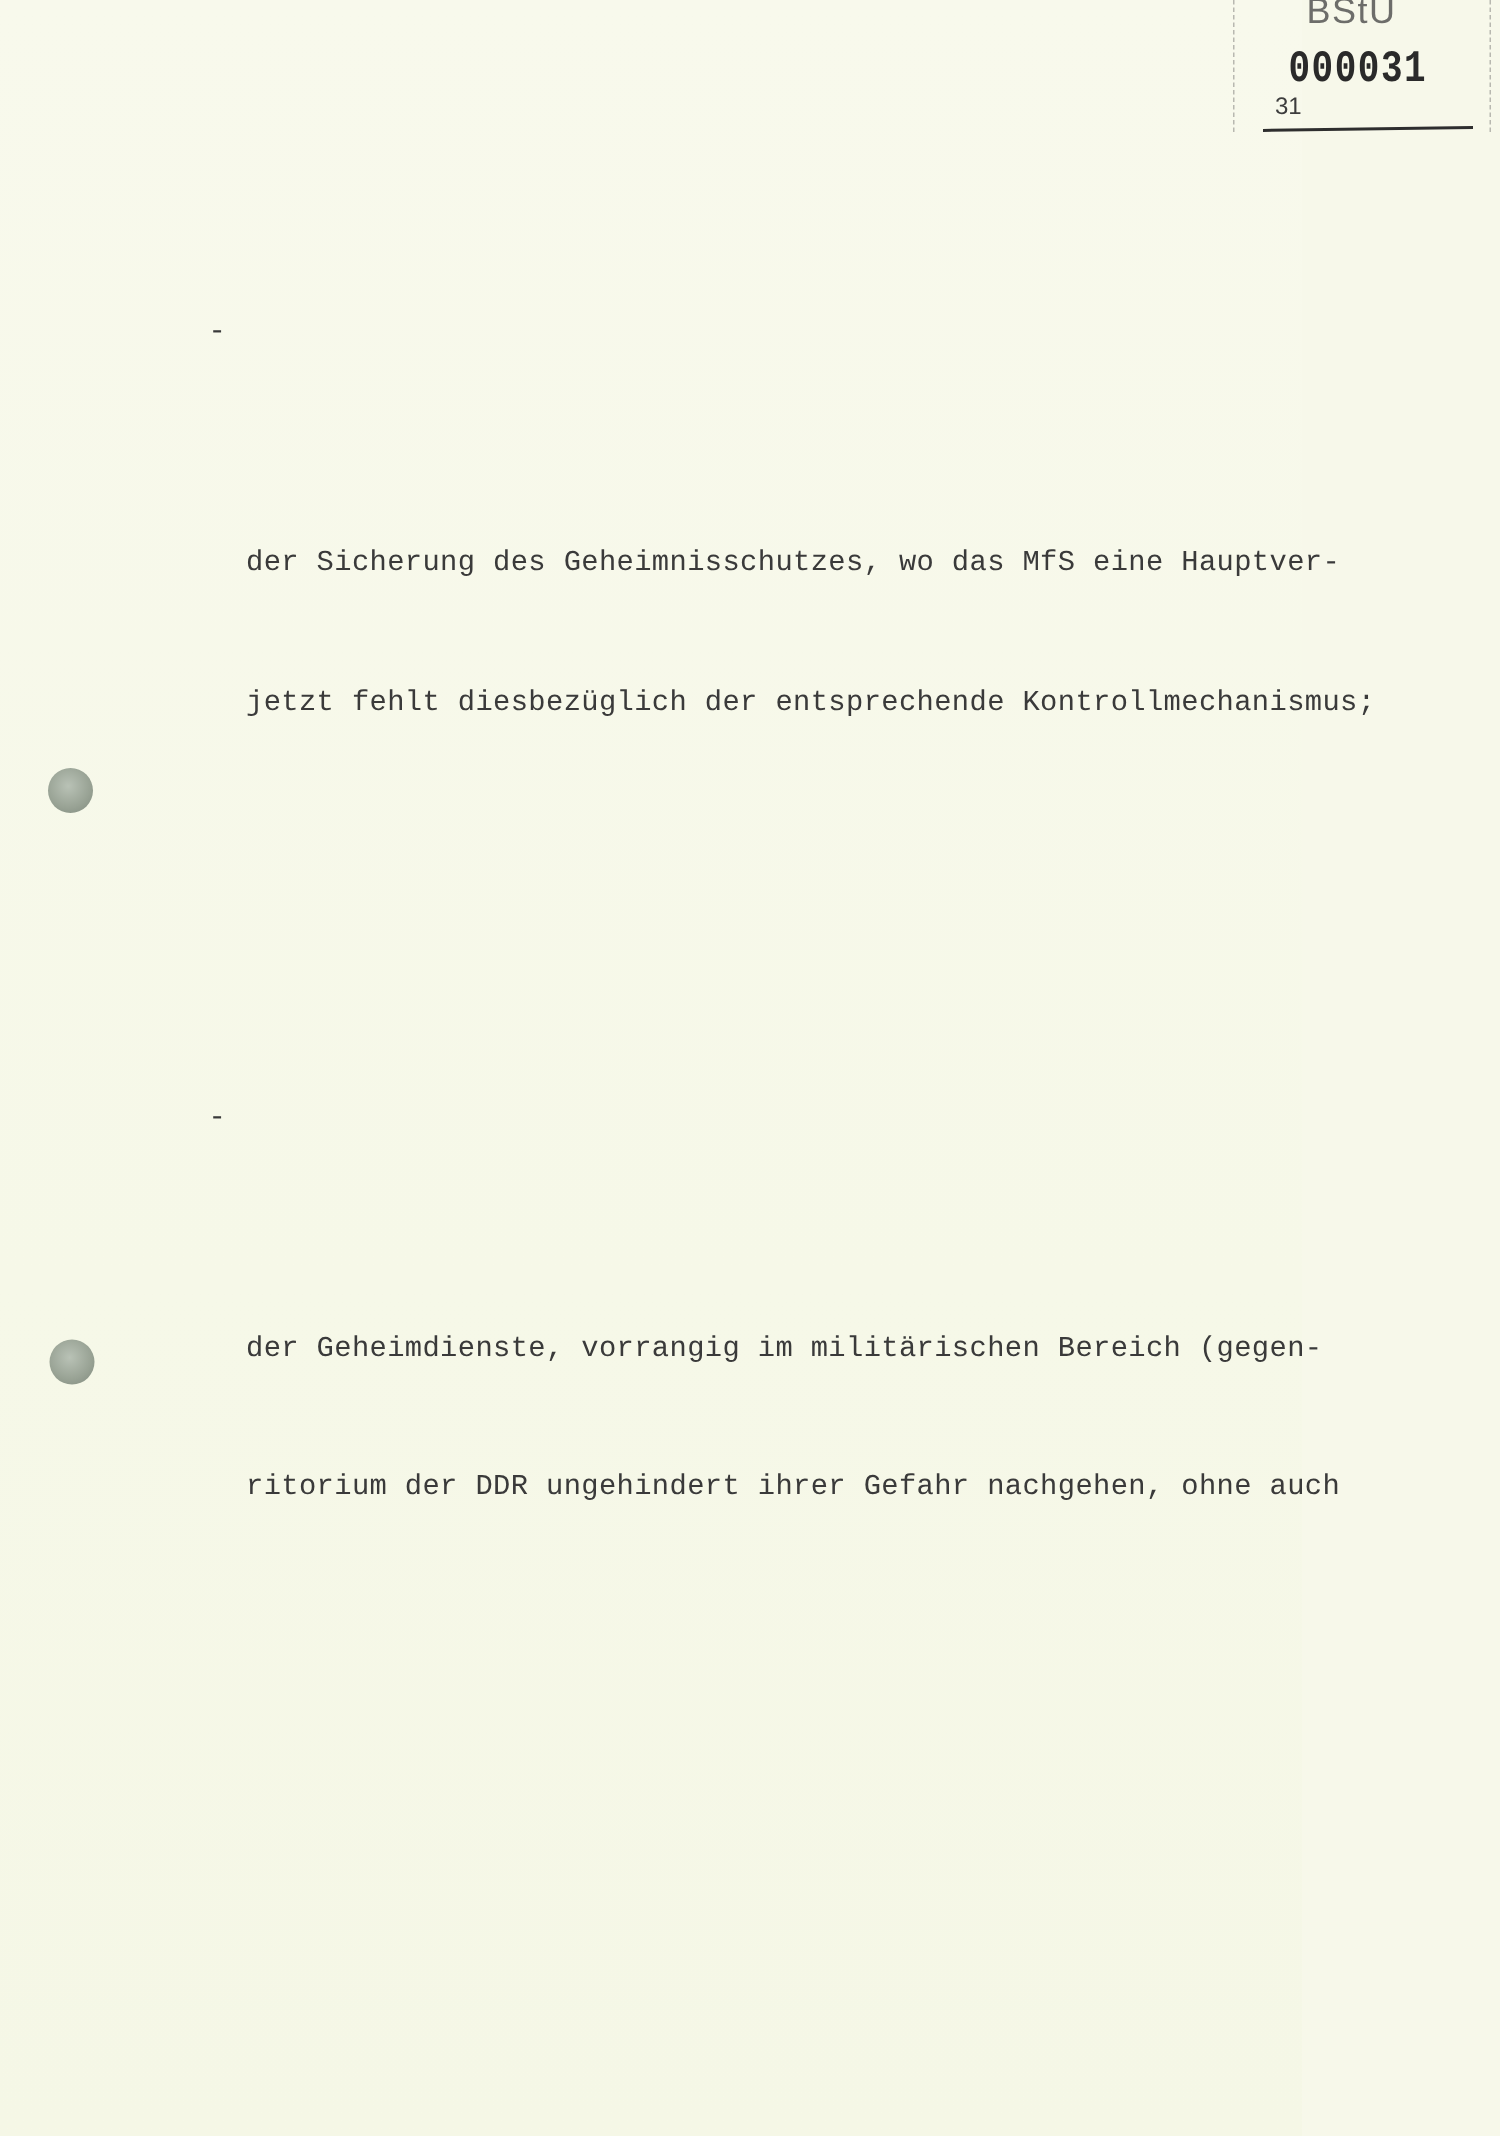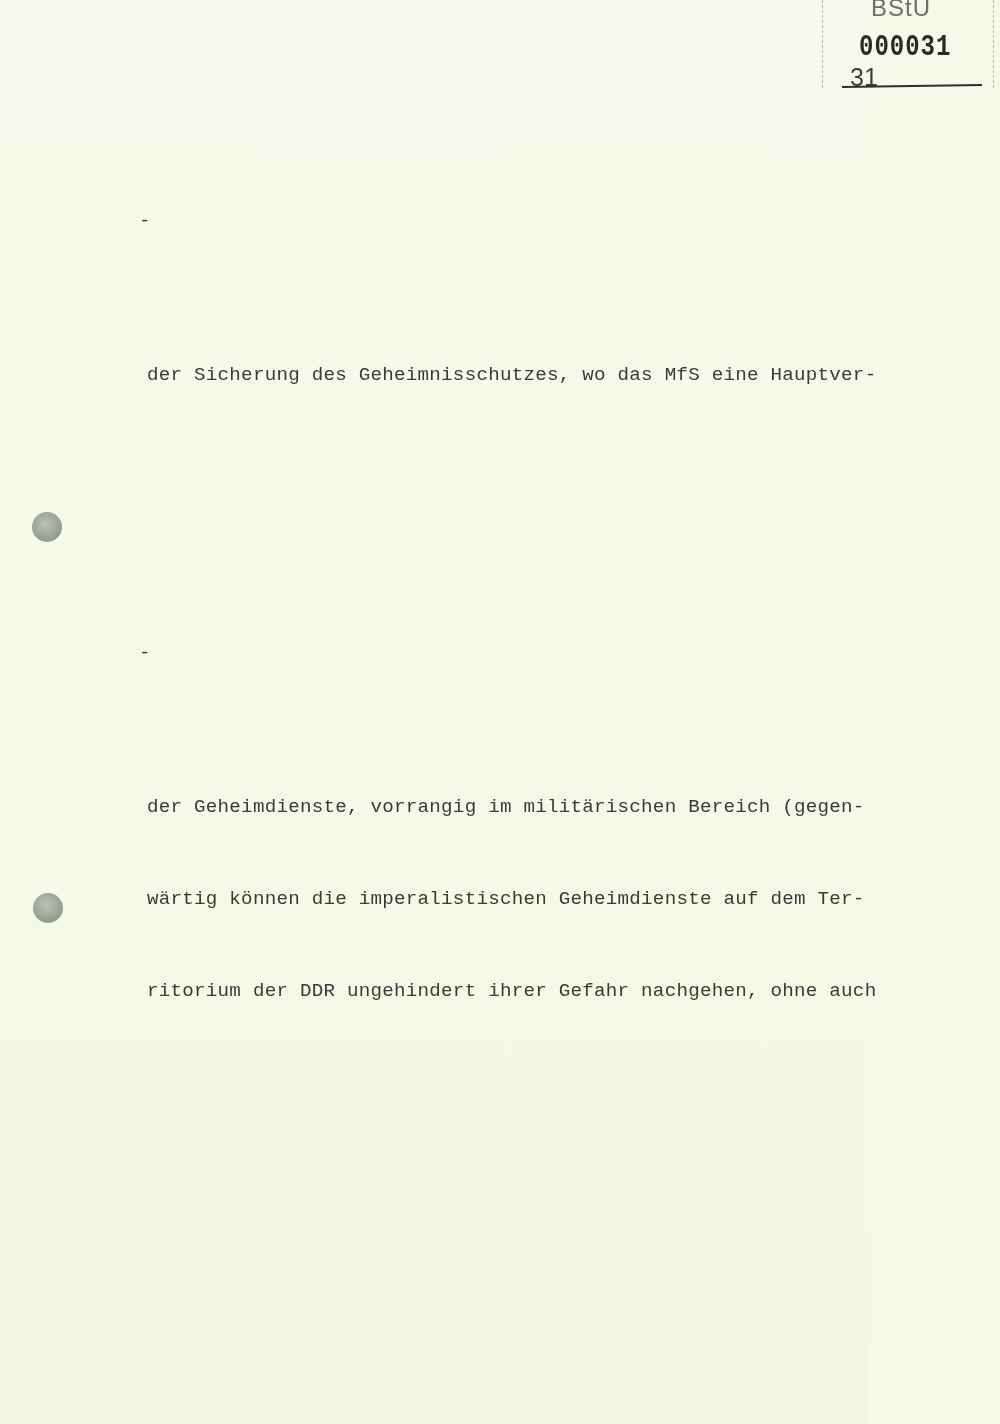--- a/index.html
+++ b/index.html
@@ -50,21 +50,21 @@
       color: #2a2a2a;
       letter-spacing: 1px;
       transform: scaleY(1.25);
       transform-origin: top left;
     }
     .page-number {
       position: absolute;
       left: 850px;
       top: 63px;
       font-family: "Liberation Sans", sans-serif;
-      font-size: 25px;
+      font-size: 16px;
       color: #3d3d3d;
     }
     .page-rule {
       position: absolute;
       left: 842px;
       top: 85px;
       width: 140px;
       height: 2px;
       background: #2e2e2e;
       transform: rotate(-0.8deg);
@@ -91,21 +91,21 @@
     .bullet {
       position: relative;
       margin-bottom: 30.8px;
     }
     .bullet .dash {
       position: absolute;
       left: 0;
       top: 0;
     }
     .bullet .lines {
-      margin-left: 8px;
+      margin-left: 25px;
     }
     .line {
       display: block;
       height: 30.8px;
     }
   </style>
 </head>
 <body>
 
 <div class="page">
@@ -119,28 +119,28 @@
 
   <div class="punch-hole" style="left:32px; top:512px;"></div>
   <div class="punch-hole" style="left:33px; top:893px;"></div>
 
   <div class="content">
 
     <div class="bullet">
       <span class="dash">-</span>
       <div class="lines">
         <span class="line">der Sicherung des Geheimnisschutzes, wo das MfS eine Hauptver-</span>
+        <span class="line">jetzt fehlt diesbezüglich der entsprechende Kontrollmechanismus;</span>
       </div>
     </div>
 
     <div class="bullet">
       <span class="dash">-</span>
       <div class="lines">
         <span class="line">der Geheimdienste, vorrangig im militärischen Bereich (gegen-</span>
-        <span class="line">wärtig können die imperalistischen Geheimdienste auf dem Ter-</span>
         <span class="line">ritorium der DDR ungehindert ihrer Gefahr nachgehen, ohne auch</span>
       </div>
     </div>
 
     
 
     
 
     
 

